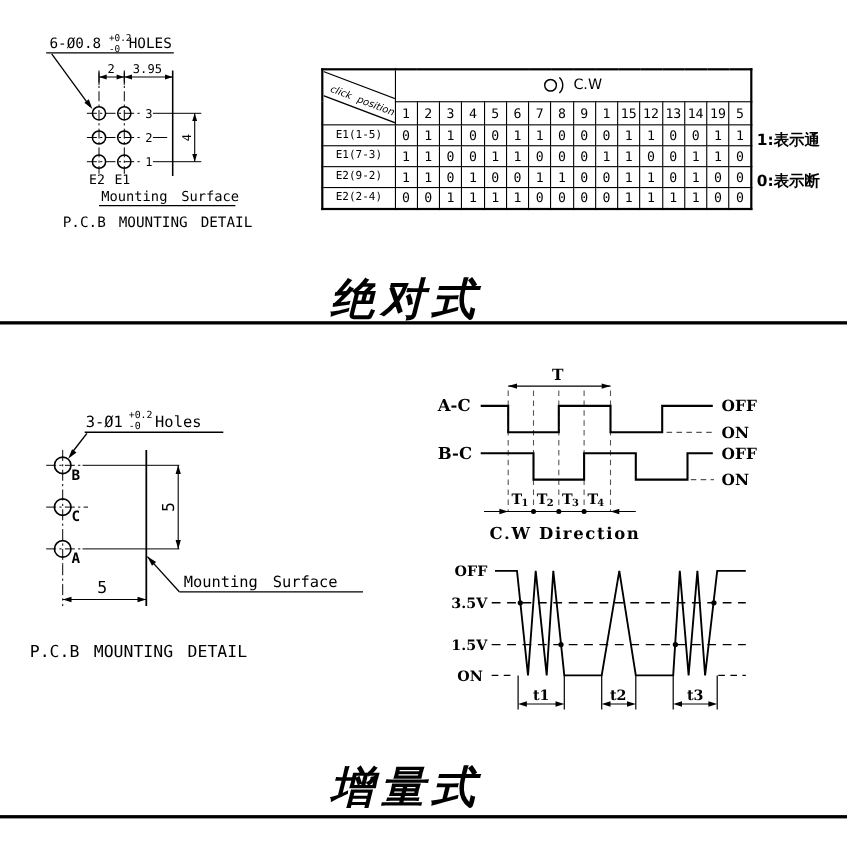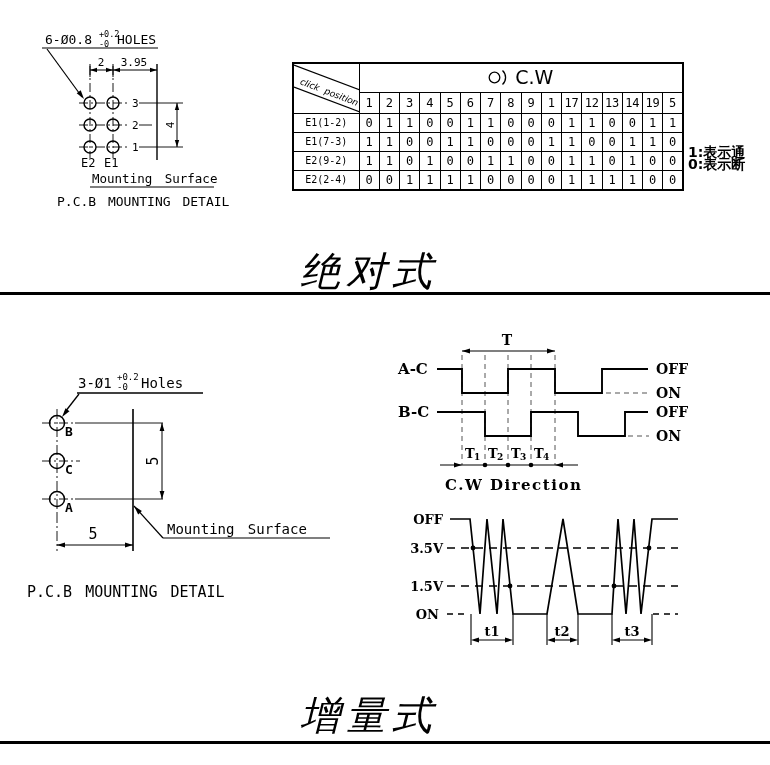--- a/index.html
+++ b/index.html
@@ -17,28 +17,28 @@
   #truth-table td{border:1px solid #000;text-align:center;vertical-align:middle;
                   padding:0;line-height:1;}
   #truth-table td.corner{position:relative;width:66px;height:49px;overflow:hidden;}
   #truth-table td.corner svg{position:absolute;left:0;top:0;}
   .corner-label{position:absolute;left:4px;top:12px;width:70px;
                 transform:rotate(21deg);transform-origin:left top;
                 font-size:9px;font-style:italic;white-space:nowrap;word-spacing:3px;
                 font-family:"DejaVu Sans",sans-serif;}
   #truth-table td.cw-cell{height:27px;}
   .cw-inner{display:flex;align-items:center;justify-content:center;gap:7px;
-            font-size:19px;font-family:"DejaVu Sans",sans-serif;text-align:center;}
+            font-size:13px;font-family:"DejaVu Sans",sans-serif;text-align:center;}
   #truth-table td.num{height:20px;font-size:12px;font-family:"DejaVu Sans Mono",monospace;}
   #truth-table td.rowlabel{height:18px;font-size:10px;font-family:"DejaVu Sans Mono",monospace;}
   #truth-table td.val{height:18px;font-size:12px;font-family:"DejaVu Sans Mono",monospace;}
 
   .legend-line{position:absolute;left:688px;font-size:14px;font-weight:bold;
                font-family:"DejaVu Sans",sans-serif;white-space:nowrap;}
-  .section-title{position:absolute;left:300px;font-size:40px;font-weight:normal;
+  .section-title{position:absolute;left:300px;font-size:40px;font-weight:bold;
                  font-style:italic;letter-spacing:6px;white-space:nowrap;
                  font-family:"DejaVu Serif",serif;}
   .divider{position:absolute;left:0;width:770px;height:3px;background:#000;}
 </style>
 </head>
 <body>
 
 <svg class="abs" style="left:0;top:20px;" width="260" height="205" viewBox="0 0 260 205">
   <g>
     <text class="cad" x="45" y="24" font-size="13">6-Ø0.8</text>
@@ -143,29 +143,29 @@
           <td class="num">1</td>
           <td class="num">2</td>
           <td class="num">3</td>
           <td class="num">4</td>
           <td class="num">5</td>
           <td class="num">6</td>
           <td class="num">7</td>
           <td class="num">8</td>
           <td class="num">9</td>
           <td class="num">1</td>
-          <td class="num">17</td>
+          <td class="num">15</td>
           <td class="num">12</td>
           <td class="num">13</td>
           <td class="num">14</td>
           <td class="num">19</td>
           <td class="num">5</td>
         </tr>
         <tr>
-          <td class="rowlabel">E1(1-2)</td>
+          <td class="rowlabel">E1(1-5)</td>
           <td class="val">0</td>
           <td class="val">1</td>
           <td class="val">1</td>
           <td class="val">0</td>
           <td class="val">0</td>
           <td class="val">1</td>
           <td class="val">1</td>
           <td class="val">0</td>
           <td class="val">0</td>
           <td class="val">0</td>
@@ -229,21 +229,21 @@
           <td class="val">1</td>
           <td class="val">1</td>
           <td class="val">1</td>
           <td class="val">1</td>
           <td class="val">0</td>
           <td class="val">0</td>
         </tr>
       </tbody>
     </table>
 </div>
-<div class="legend-line" style="top:144px;">1:表示通</div>
+<div class="legend-line" style="top:119px;">1:表示通</div>
 <div class="legend-line" style="top:156px;">0:表示断</div>
 
 <div class="section-title" style="top:244px;">绝对式</div>
 <div class="divider" style="top:292px;"></div>
 
 <svg class="abs" style="left:0;top:355px;" width="350" height="250" viewBox="0 0 350 250">
   <g>
     <text class="cad" x="78" y="33" font-size="14">3-Ø1</text>
     <text class="cad" x="117" y="25" font-size="9">+0.2</text>
     <text class="cad" x="117" y="35" font-size="9">-0</text>

